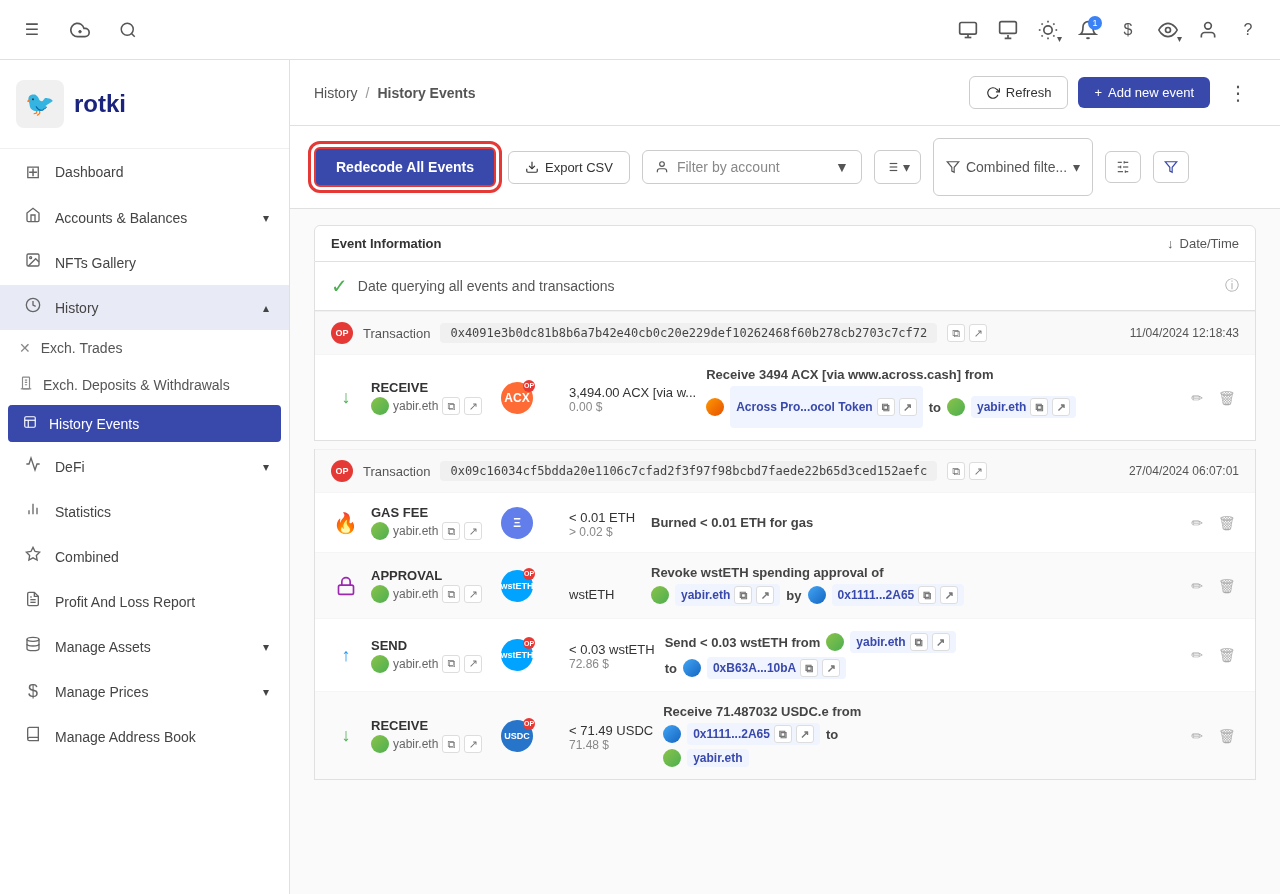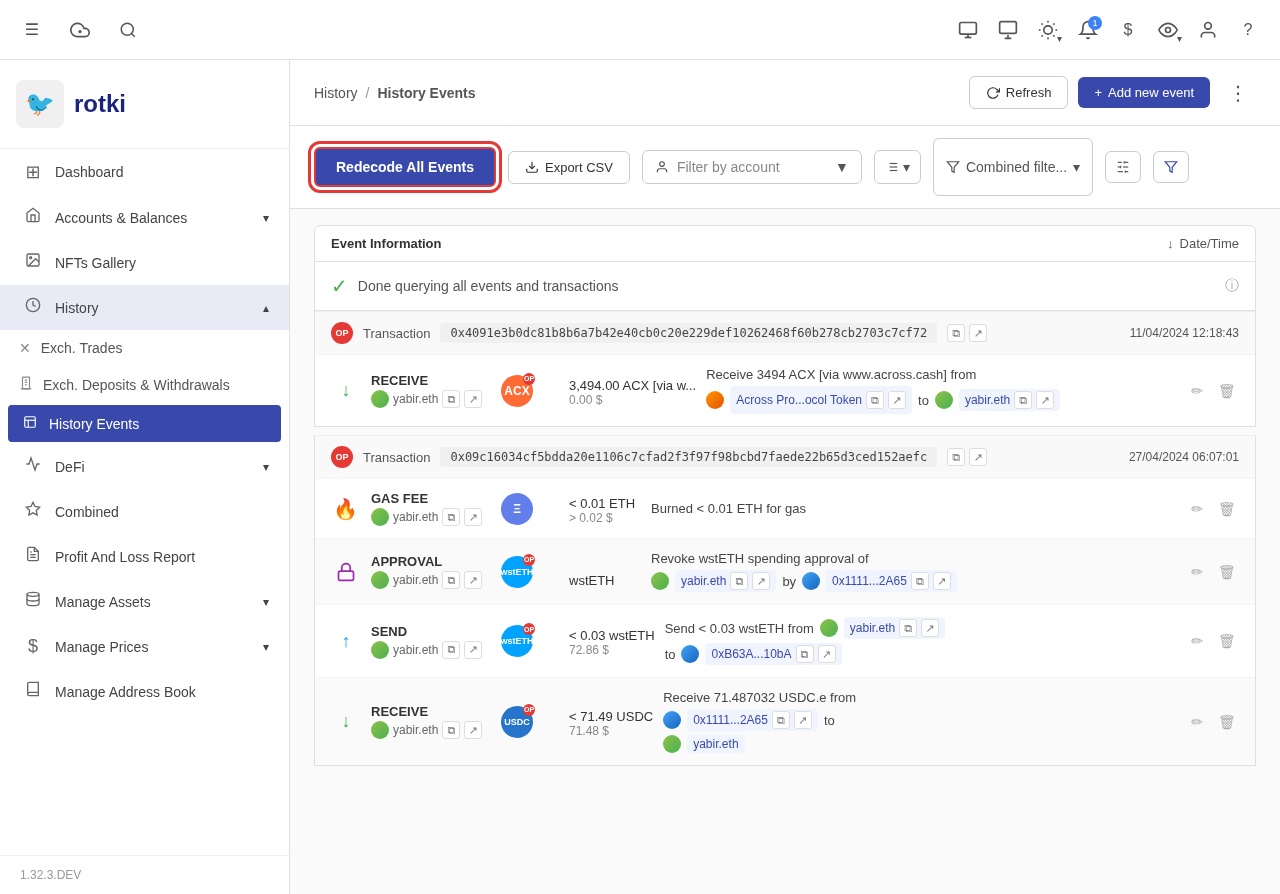--- a/index.html
+++ b/index.html
@@ -184,23 +184,23 @@
     .event-type-label { font-size: 13px; font-weight: 600; color: #333; }
     .event-account { display: flex; align-items: center; gap: 4px; font-size: 12px; color: #666; margin-top: 2px; }
     
     .event-token-section { min-width: 140px; display: flex; align-items: flex-end; gap: 8px; }
     .token-logo { width: 32px; height: 32px; border-radius: 50%; background: #e0e0e0; display: flex; align-items: center; justify-content: center; font-size: 12px; font-weight: bold; position: relative; }
     .token-op-badge { position: absolute; top: -2px; right: -2px; background: #e53935; color: white; border-radius: 50%; width: 12px; height: 12px; display: flex; align-items: center; justify-content: center; font-size: 7px; }
     .token-amount-section { display: flex; flex-direction: column; margin-left: 28px; }
     .token-amount { font-size: 13px; color: #333; }
     .token-usd { font-size: 12px; color: #888; }
     
-    .event-desc { flex: 1; font-size: 13px; color: #444; display: flex; flex-direction: column; gap: 4px; }
+    .event-desc { flex: 1; font-size: 13px; color: #444; display: flex; flex-direction: column; gap: 4px; font-weight: bold; }
     .event-desc-line { display: flex; align-items: center; gap: 6px; flex-wrap: wrap; }
-    .token-name-tag { display: flex; align-items: center; gap: 4px; background: #f0f4ff; border-radius: 4px; padding: 5px 6px; font-size: 12px; color: #3949ab; }
+    .token-name-tag { display: flex; align-items: center; gap: 4px; background: #f0f4ff; border-radius: 4px; padding: 12px 6px; font-size: 12px; color: #3949ab; }
     .addr-tag { display: flex; align-items: center; gap: 4px; background: #f0f4ff; border-radius: 4px; padding: 2px 6px; font-size: 12px; color: #3949ab; }
     
     .event-actions { display: flex; gap: 6px; align-items: center; }
     .action-icon { width: 24px; height: 24px; display: flex; align-items: center; justify-content: center; color: #aaa; cursor: pointer; font-size: 14px; }
     
     
     .token-acx { background: #ff6b35; color: white; }
     .token-eth { background: #627eea; color: white; }
     .token-wsteth { background: #00a3ff; color: white; }
     .token-usdc { background: #2775ca; color: white; }
@@ -357,20 +357,30 @@
         <svg width="16" height="16" viewBox="0 0 24 24" fill="none" stroke="currentColor" stroke-width="2">
             <polyline points="22 12 18 12 15 21 9 3 6 12 2 12"></polyline>
           </svg>
       </span>
       <span class="sidebar-label">DeFi</span>
       <span class="chevron">▾</span>
     </div>
     <div class="sidebar-item">
       <span class="sidebar-icon">
         <svg width="16" height="16" viewBox="0 0 24 24" fill="none" stroke="currentColor" stroke-width="2">
+            <line x1="18" y1="20" x2="18" y2="10"></line>
+            <line x1="12" y1="20" x2="12" y2="4"></line>
+            <line x1="6" y1="20" x2="6" y2="14"></line>
+          </svg>
+      </span>
+      <span class="sidebar-label">Statistics</span>
+    </div>
+    <div class="sidebar-item">
+      <span class="sidebar-icon">
+        <svg width="16" height="16" viewBox="0 0 24 24" fill="none" stroke="currentColor" stroke-width="2">
             <polygon points="12 2 15.09 8.26 22 9.27 17 14.14 18.18 21.02 12 17.77 5.82 21.02 7 14.14 2 9.27 8.91 8.26 12 2"></polygon>
           </svg>
       </span>
       <span class="sidebar-label">Combined</span>
     </div>
     <div class="sidebar-item">
       <span class="sidebar-icon">
         <svg width="16" height="16" viewBox="0 0 24 24" fill="none" stroke="currentColor" stroke-width="2">
             <path d="M14 2H6a2 2 0 0 0-2 2v16a2 2 0 0 0 2 2h12a2 2 0 0 0 2-2V8z"></path>
             <polyline points="14 2 14 8 20 8"></polyline>
@@ -400,21 +410,20 @@
     <div class="sidebar-item">
       <span class="sidebar-icon">
         <svg width="16" height="16" viewBox="0 0 24 24" fill="none" stroke="currentColor" stroke-width="2">
             <path d="M4 19.5A2.5 2.5 0 0 1 6.5 17H20"></path>
             <path d="M6.5 2H20v20H6.5A2.5 2.5 0 0 1 4 19.5v-15A2.5 2.5 0 0 1 6.5 2z"></path>
           </svg>
       </span>
       <span class="sidebar-label">Manage Address Book</span>
     </div>
 
-    <div class="sidebar-version">1.32.3.DEV</div>
   </aside>
 
   <main class="main">
 
     <div class="main-header">
       <div class="breadcrumb">
         <span style="cursor:pointer; color:#555;">History</span>
         <span style="color:#999;">/</span>
         <span style="font-weight:600;">History Events</span>
       </div>
@@ -495,21 +504,21 @@
       <div class="table-header">
         <span class="table-header-left">Event Information</span>
         <div class="table-header-right">
           <span>↓</span>
           <span>Date/Time</span>
         </div>
       </div>
 
       <div class="status-bar">
         <span class="status-check">✓</span>
-        <span>Done querying all events and transactions</span>
+        <span>Date querying all events and transactions</span>
         <span class="status-info">ⓘ</span>
       </div>
 
       <div class="tx-group">
         <div class="tx-header">
           <div class="tx-op-badge">OP</div>
           <span>Transaction</span>
           <span class="tx-hash">0x4091e3b0dc81b8b6a7b42e40cb0c20e229def10262468f60b278cb2703c7cf72</span>
           <div class="tx-link-icons">
             <span class="icon-sm">⧉</span>

